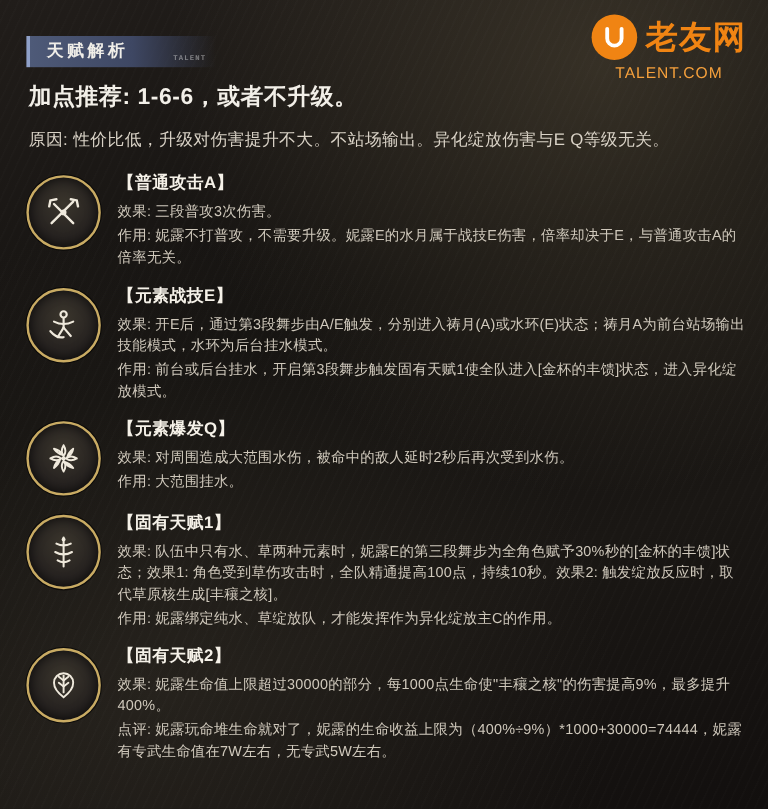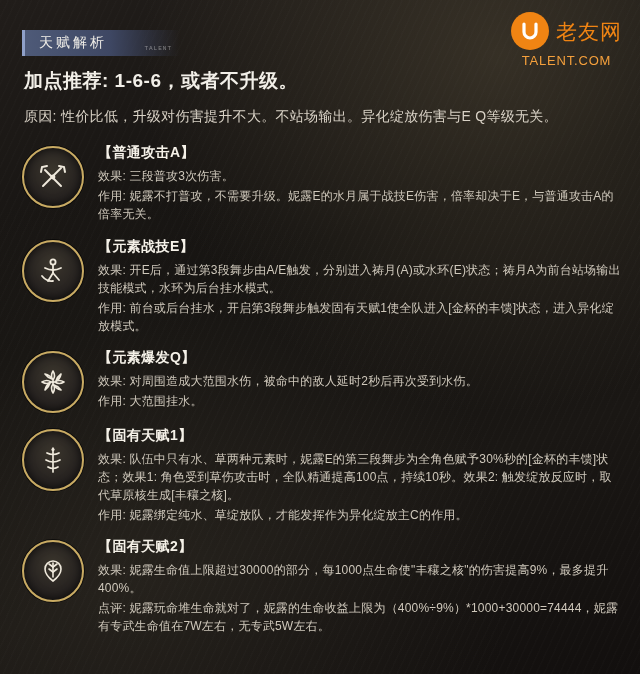--- a/index.html
+++ b/index.html
@@ -43,20 +43,21 @@
     width: 158px;
     height: 26px;
     background: linear-gradient(90deg, #4e5a78 0%, #3e4763 55%, rgba(62,71,99,0) 100%);
     border-left: 3px solid #8fa0c8;
     display: flex;
     align-items: center;
     padding-left: 14px;
     letter-spacing: 3px;
     font-size: 14px;
     color: #f0eee8;
+    font-weight: bold;
   }
   .title-tag .deco {
     position:absolute;
     right: 8px;
     bottom: 4px;
     font-size: 6px;
     color: rgba(235,235,235,0.45);
     letter-spacing: 1px;
     font-family: "Liberation Mono", monospace;
   }
@@ -73,22 +74,22 @@
   .logo-row { display: flex; align-items: center; }
   .logo-mark {
     width: 38px; height: 38px;
     border-radius: 50%;
     background: #f08413;
     display: flex; align-items: center; justify-content: center;
     margin-right: 7px;
   }
   .logo-mark svg { display:block; }
   .logo-cn {
-    font-size: 21px;
-    font-weight: normal;
+    font-size: 27px;
+    font-weight: bold;
     color: #f08413;
     letter-spacing: 1px;
     line-height: 1;
   }
   .logo-url {
     font-size: 13px;
     color: #f5a03c;
     letter-spacing: 0.8px;
     margin-top: 3px;
     font-family: "Liberation Sans", sans-serif;

